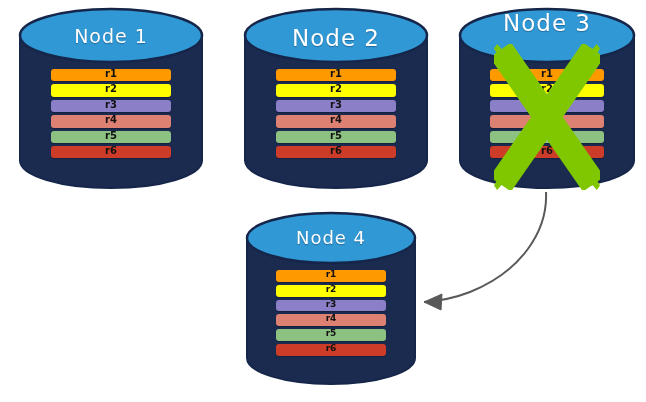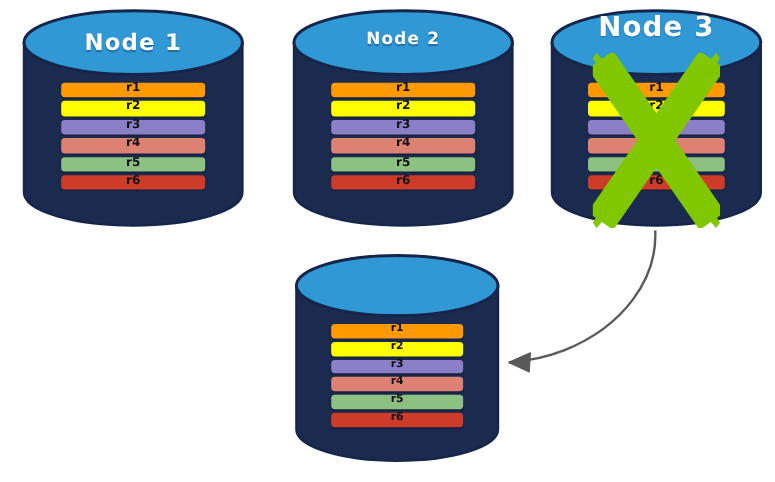--- a/index.html
+++ b/index.html
@@ -31,21 +31,21 @@
     position: absolute;
     left: 0; top: 0;
     overflow: visible;
   }
   .node-title {
     position: absolute;
     left: 0;
     width: 100%;
     text-align: center;
     color: #ffffff;
-    font-weight: bold;
+    font-weight: normal;
     letter-spacing: 1px;
     white-space: nowrap;
     text-shadow: 0 1px 1px rgba(10,25,60,0.35);
     pointer-events: none;
   }
   .rows {
     position: absolute;
     left: 0;
     width: 100%;
     box-sizing: border-box;
@@ -114,21 +114,21 @@
         <div class="row" style="background: rgb(204, 60, 40); height: 12.4167px; margin-bottom: 0px; font-size: 10px;">
           <span>r6</span>
         </div>
       </div>
     </div>
     <div class="node" style="left: 243px; top: 8px; width: 186px; height: 182px;">
       <svg class="node-svg" width="186" height="182" viewBox="0 0 186 182">
         <path d="M 2 27.5 L 2 152.5 A 91 27.5 0 0 0 184 152.5 L 184 27.5 Z" fill="#1B2B50" stroke="#16264A" stroke-width="2"></path>
         <ellipse cx="93" cy="27.5" rx="91" ry="26.5" fill="#3098D4" stroke="#16264A" stroke-width="2.5"></ellipse>
       </svg>
-      <div class="node-title" style="top: 16.5px; font-size: 14px;">Node  2</div>
+      <div class="node-title" style="top: 16.5px; font-size: 23px;">Node  2</div>
       <div class="rows" style="top: 61px; padding-left: 33px; padding-right: 33px;">
         <div class="row" style="background: rgb(255, 153, 0); height: 12.4167px; margin-bottom: 3px; font-size: 10px;">
           <span>r1</span>
         </div>
         <div class="row" style="background: rgb(255, 255, 0); height: 12.4167px; margin-bottom: 3px; font-size: 10px;">
           <span>r2</span>
         </div>
         <div class="row" style="background: rgb(139, 127, 200); height: 12.4167px; margin-bottom: 3px; font-size: 10px;">
           <span>r3</span>
         </div>
@@ -168,20 +168,21 @@
         <div class="row" style="background: rgb(204, 60, 40); height: 12.4167px; margin-bottom: 0px; font-size: 10px;">
           <span>r6</span>
         </div>
       </div>
     </div>
     <div class="node" style="left: 245px; top: 212px; width: 172px; height: 174px;">
       <svg class="node-svg" width="172" height="174" viewBox="0 0 172 174">
         <path d="M 2 26 L 2 146 A 84 26 0 0 0 170 146 L 170 26 Z" fill="#1B2B50" stroke="#16264A" stroke-width="2"></path>
         <ellipse cx="86" cy="26" rx="84" ry="25" fill="#3098D4" stroke="#16264A" stroke-width="2.5"></ellipse>
       </svg>
+      <div class="node-title" style="top: 15px; font-size: 18px;">Node  4</div>
       <div class="rows" style="top: 58px; padding-left: 31px; padding-right: 31px;">
         <div class="row" style="background: rgb(255, 153, 0); height: 11.8333px; margin-bottom: 3px; font-size: 9px;">
           <span>r1</span>
         </div>
         <div class="row" style="background: rgb(255, 255, 0); height: 11.8333px; margin-bottom: 3px; font-size: 9px;">
           <span>r2</span>
         </div>
         <div class="row" style="background: rgb(139, 127, 200); height: 11.8333px; margin-bottom: 3px; font-size: 9px;">
           <span>r3</span>
         </div>

